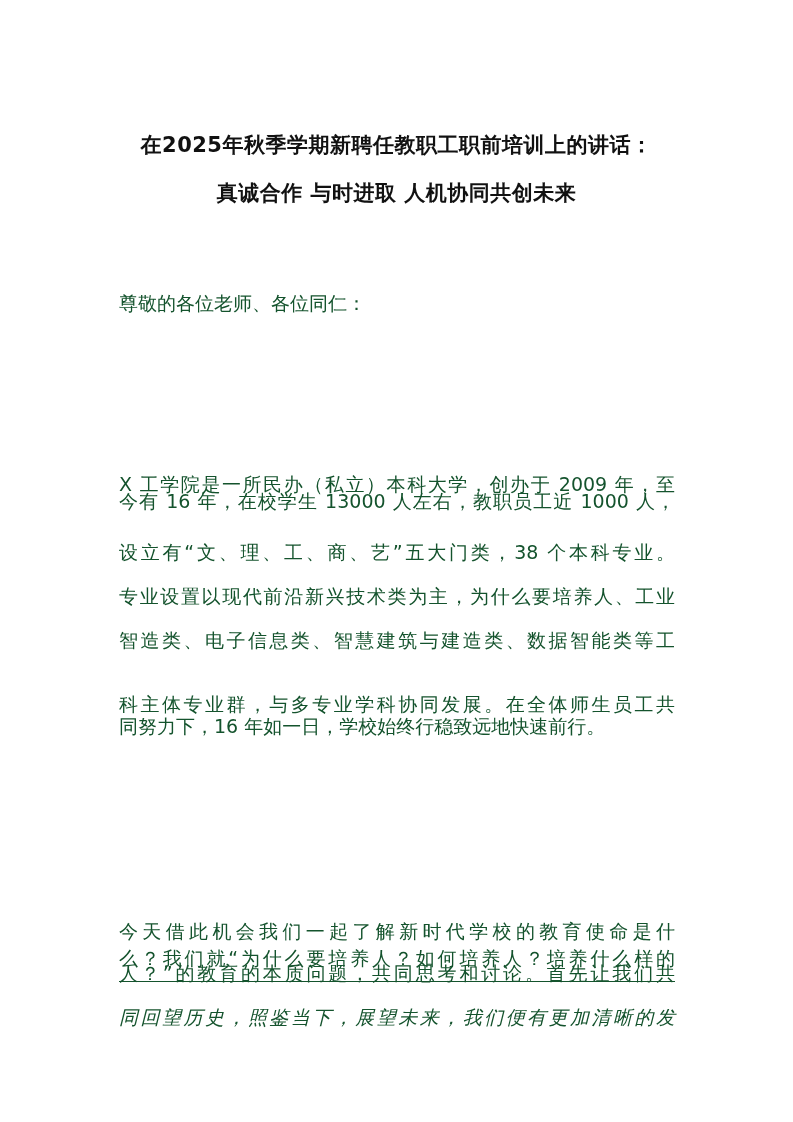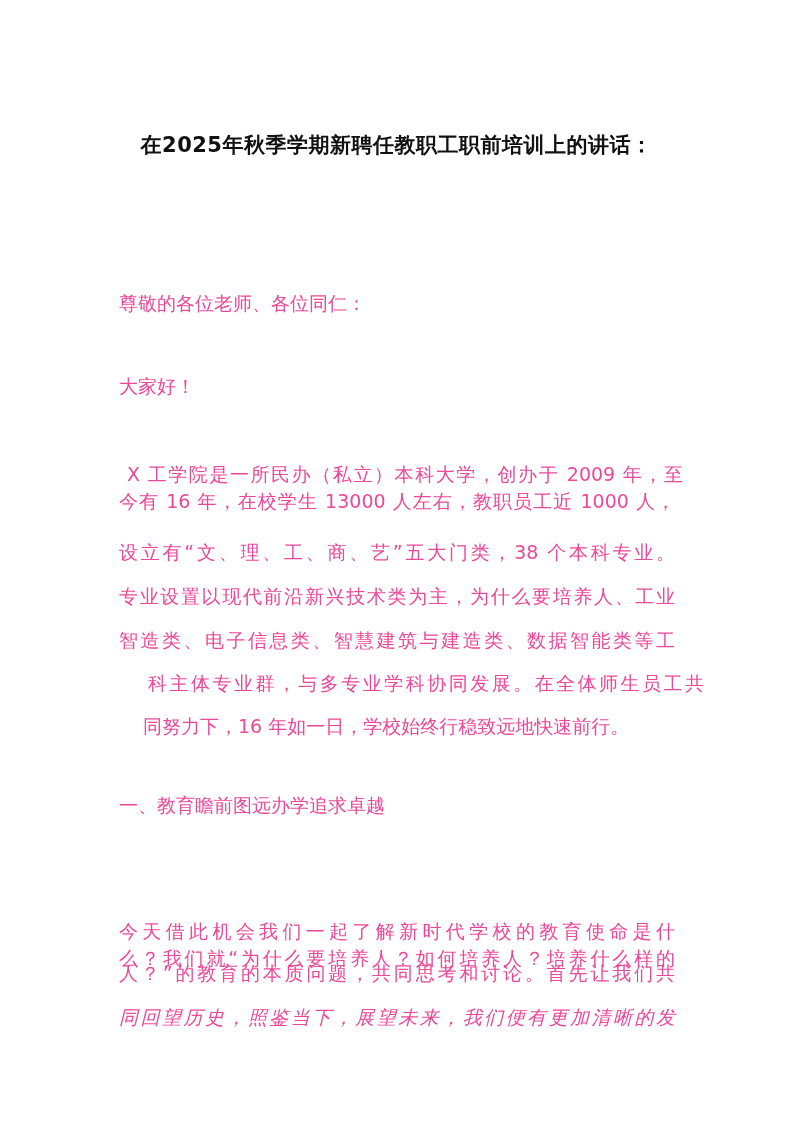--- a/index.html
+++ b/index.html
@@ -4,43 +4,42 @@
 <style>
   html, body { margin: 0; padding: 0; background: #ffffff; }
   body { width: 793px; height: 1122px; position: relative; overflow: hidden;
          font-family: "DejaVu Sans", "Liberation Sans", sans-serif; color: #111; }
   .page { position: absolute; left: 0; top: 0; width: 793px; height: 922px; background: #fff; border-radius: 17px; }
   .title { position: absolute; left: 0; width: 793px; text-align: center;
            font-size: 21px; line-height: 30px; font-weight: bold; color: #111; letter-spacing: 0.5px; }
   .t1 { top: 130px; }
   .t2 { top: 178px; font-weight: bold; }
   .line { position: absolute; left: 119px; width: 556px; font-size: 19px; line-height: 28px;
-          white-space: nowrap; color: #ec4899; }
+          white-space: nowrap; color: #14532d; }
   .just { text-align: justify; text-align-last: justify; }
 </style>
 </head>
 <body>
 
 <div class="page">
   <div class="title t1">在2025年秋季学期新聘任教职工职前培训上的讲话：</div>
+  <div class="title t2">真诚合作  与时进取  人机协同共创未来</div>
 
   <div class="line" style="top:289px;">尊敬的各位老师、各位同仁：</div>
-  <div class="line" style="top:372px;">大家好！</div>
 
   <div>
-    <div class="line just" style="top:460px;margin-left:8px;">X 工学院是一所民办（私立）本科大学，创办于 2009 年，至</div>
+    <div class="line just" style="top:470px;">X 工学院是一所民办（私立）本科大学，创办于 2009 年，至</div>
     <div class="line just" style="top:487px;">今有 16 年，在校学生 13000 人左右，教职员工近 1000 人，</div>
     <div class="line just" style="top:538px;">设立有“文、理、工、商、艺”五大门类，38 个本科专业。</div>
     <div class="line just" style="top:582px;">专业设置以现代前沿新兴技术类为主，为什么要培养人、工业</div>
     <div class="line just" style="top:626px;">智造类、电子信息类、智慧建筑与建造类、数据智能类等工</div>
-    <div class="line just" style="top:669px;margin-left:29px;">科主体专业群，与多专业学科协同发展。在全体师生员工共</div>
-    <div class="line" style="top:712px;margin-left:24px;">同努力下，16 年如一日，学校始终行稳致远地快速前行。</div>
+    <div class="line just" style="top:690px;">科主体专业群，与多专业学科协同发展。在全体师生员工共</div>
+    <div class="line" style="top:712px;">同努力下，16 年如一日，学校始终行稳致远地快速前行。</div>
   </div>
 
-  <div class="line" style="top:791px;">一、教育瞻前图远办学追求卓越</div>
 
   <div>
     <div class="line just" style="top:873px;margin-top:44px;">今天借此机会我们一起了解新时代学校的教育使命是什</div>
     <div class="line just" style="top:916px;margin-top:28px;">么？我们就“为什么要培养人？如何培养人？培养什么样的</div>
-    <div class="line just" style="top:959px;">人？”的教育的本质问题，共同思考和讨论。首先让我们共</div>
+    <div class="line just" style="top:959px;text-decoration:underline;">人？”的教育的本质问题，共同思考和讨论。首先让我们共</div>
     <div class="line just" style="top:1003px;font-style:italic;">同回望历史，照鉴当下，展望未来，我们便有更加清晰的发</div>
   </div>
 </div>
 
 </body></html>

